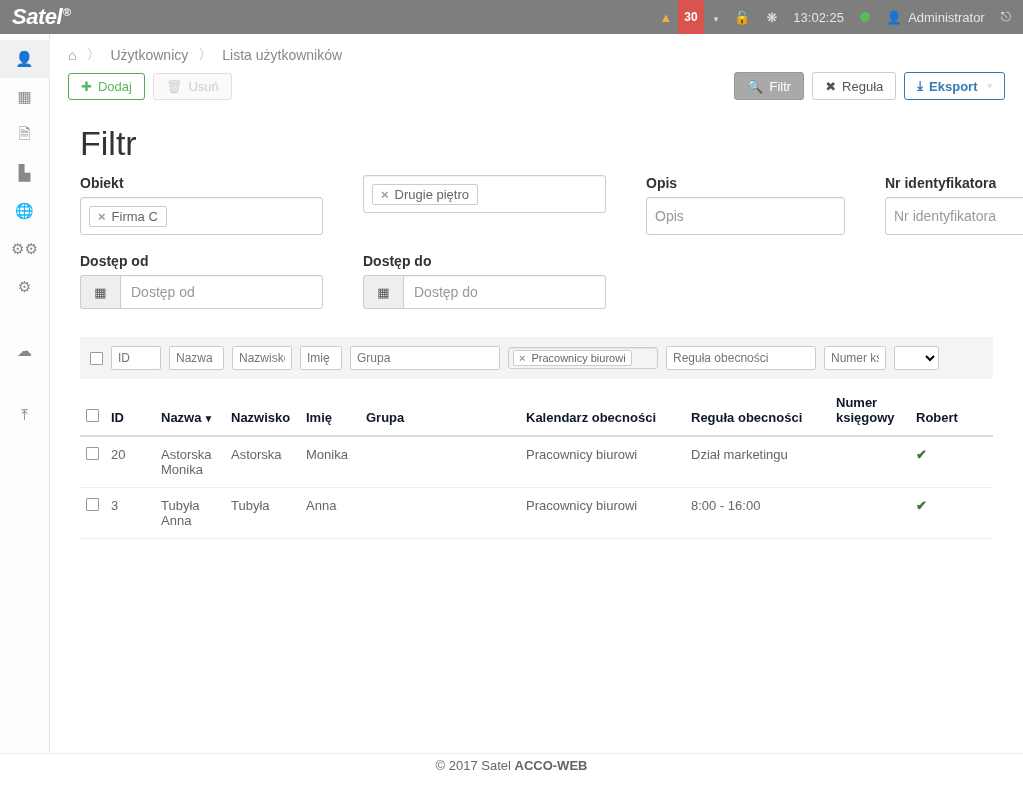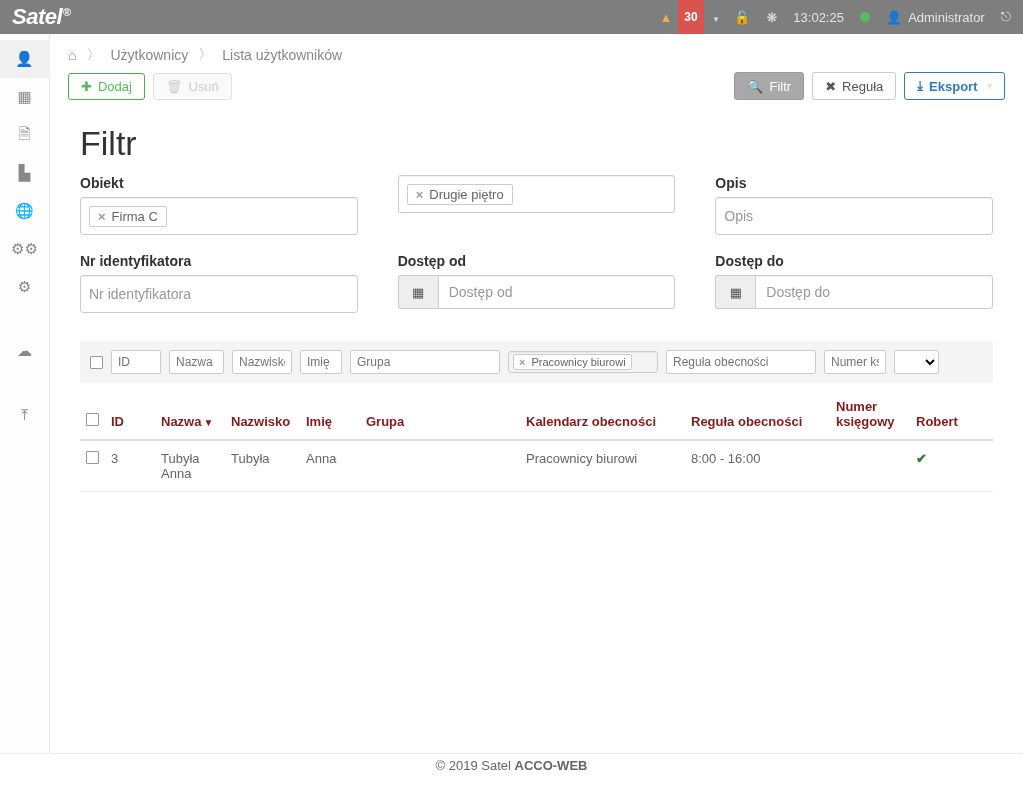--- a/index.html
+++ b/index.html
@@ -44,40 +44,40 @@
   .breadcrumb .sep{ color:#aaa;}
   .actions-row { display:flex; align-items:center; padding:0 18px 8px 18px; gap:8px;}
   .btn { display:inline-flex; align-items:center; gap:6px; border:1px solid #ccc; background:#fff; border-radius:3px; padding:5px 12px; font-size:13px; cursor:pointer; color:#555;}
   .btn-success { border-color:#4cae4c; color:#5cb85c;}
   .btn-disabled { color:#ccc; border-color:#e0e0e0; background:#fafafa; cursor:not-allowed;}
   .btn-primary-outline { border-color:#337ab7; color:#337ab7; font-weight:600;}
   .btn-filter-active { background:#a9a9a9; color:#fff; border-color:#999;}
   .actions-row .right { margin-left:auto; display:inline-flex; gap:8px;}
   .content { padding: 10px 30px; }
   h1.filter-title { font-size:34px; font-weight:400; color:#333; margin:6px 0 12px 0;}
-  .form-grid { display:grid; grid-template-columns: 1fr 1fr 1fr; gap:18px 40px; }
+  .form-grid { display:grid; grid-template-columns: 1fr 1fr 1fr 1fr; gap:18px 40px; }
   .form-group label { display:block; font-size:14px; font-weight:700; color:#333; margin-bottom:6px;}
   .taglike { border:1px solid #ccc; border-radius:3px; padding:7px 8px; min-height:38px; box-shadow: inset 0 1px 1px rgba(0,0,0,0.06); font-size:14px; display:flex; align-items:center; gap:6px;}
   .tag { display:inline-flex; align-items:center; gap:6px; border:1px solid #ccc; border-radius:2px; padding:2px 8px; font-size:13px; background:#fff; color:#666;}
   .tag .x { color:#999; cursor:pointer; font-weight:700;}
   .taglike input.bare { border:none; outline:none; font-size:14px; flex:1; color:#999;}
   .input-group { display:flex; }
   .input-addon { width:40px; border:1px solid #ccc; border-right:none; background:#eee; display:flex; align-items:center; justify-content:center; color:#555; border-radius:3px 0 0 3px;}
   .input-group input { flex:1; border:1px solid #ccc; border-radius:0 3px 3px 0; padding:8px 10px; font-size:14px; color:#555; box-shadow: inset 0 1px 1px rgba(0,0,0,0.06);}
   .input-group input::placeholder, .taglike input.bare::placeholder { color:#999;}
   
   .col-filters { background:#f4f4f4; margin-top:28px; padding:9px 10px; display:flex; gap:8px; align-items:center; border-radius:2px;}
   .col-filters input.cf { border:1px solid #ccc; border-radius:2px; padding:4px 6px; font-size:12px; color:#999; background:#fff;}
   .cf-id{width:50px;} .cf-naz{width:55px;} .cf-nazw{width:60px;} .cf-imie{width:42px;} .cf-grupa{width:150px;}
   .cf-kal{min-width:150px;}
   .cf-reg{width:150px;} .cf-num{width:62px;}
   .col-filters .sel { border:1px solid #ccc; border-radius:2px; background:#fff; width:45px; height:24px;}
   
   table.users { width:100%; border-collapse:collapse; margin-top:6px;}
-  table.users thead th { text-align:left; font-weight:700; color:#7f1d1d; font-size:13px; padding:10px 6px; border-bottom:2px solid #ddd; vertical-align:bottom;}
+  table.users thead th { text-align:left; font-weight:700; color:#0f172a; font-size:13px; padding:10px 6px; border-bottom:2px solid #ddd; vertical-align:bottom;}
   table.users tbody td { padding:10px 6px; color:#666; font-size:13px; border-bottom:1px solid #eee; vertical-align:top;}
   .sort-ind{font-size:10px; margin-left:2px;}
   .chk { width:13px; height:13px; border:1px solid #999; display:inline-block; background:#fff; border-radius:1px;}
   .check-green { color:#3c763d; font-weight:700;}
   .results-text { color:#999; margin-top:18px; font-size:14px;}
   
   .footer { height:42px; text-align:center; background:#fff; border-top:1px solid #eee; padding-top:4px; font-size:13px; color:#666;}
 </style>
 </head>
 <body>
@@ -249,32 +249,44 @@
             <th style="width:160px">Grupa</th>
             <th style="width:165px">Kalendarz obecności</th>
             <th style="width:145px">Reguła obecności</th>
             <th style="width:80px">Numer księgowy</th>
             <th>Robert</th>
           </tr>
         </thead>
         <tbody id="tbody">
             <tr>
               <td><span class="chk"></span></td>
+              <td>20</td>
+              <td>Astorska<br>Monika</td>
+              <td>Astorska</td>
+              <td>Monika</td>
+              <td></td>
+              <td>Pracownicy biurowi</td>
+              <td>Dział marketingu</td>
+              <td></td>
+              <td><span class="check-green">✔</span></td>
+            </tr>
+            <tr>
+              <td><span class="chk"></span></td>
               <td>3</td>
               <td>Tubyła<br>Anna</td>
               <td>Tubyła</td>
               <td>Anna</td>
               <td></td>
               <td>Pracownicy biurowi</td>
               <td>8:00 - 16:00</td>
               <td></td>
               <td><span class="check-green">✔</span></td>
             </tr>
           </tbody>
       </table>
 
     </div>
   </div>
 </div>
 
 <div class="footer">
-  <div><span>© 2019 Satel</span> <b>ACCO-WEB</b></div>
+  <div><span>© 2017 Satel</span> <b>ACCO-WEB</b></div>
 </div>
 
 </body></html>

